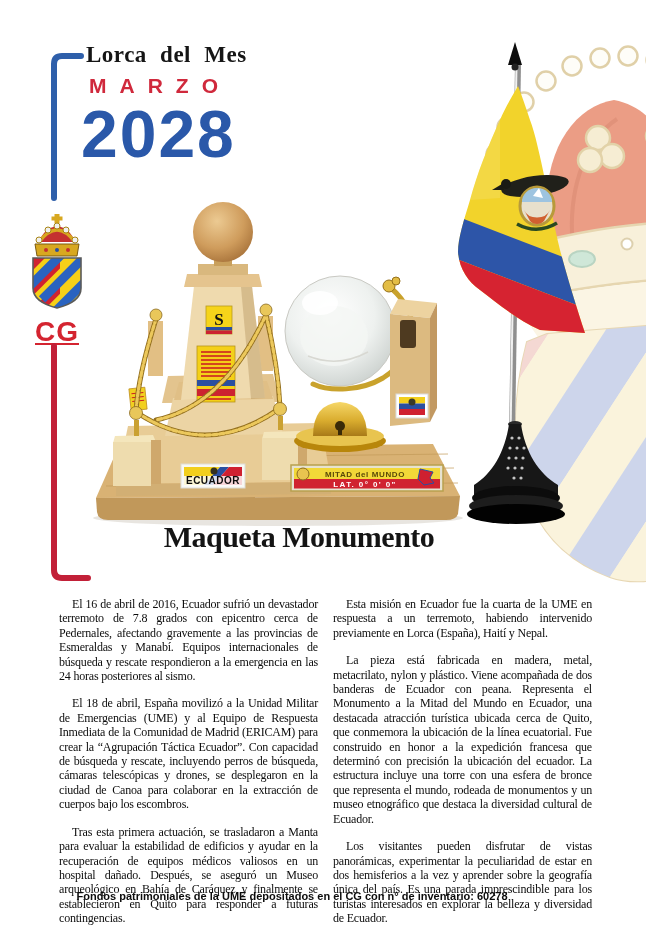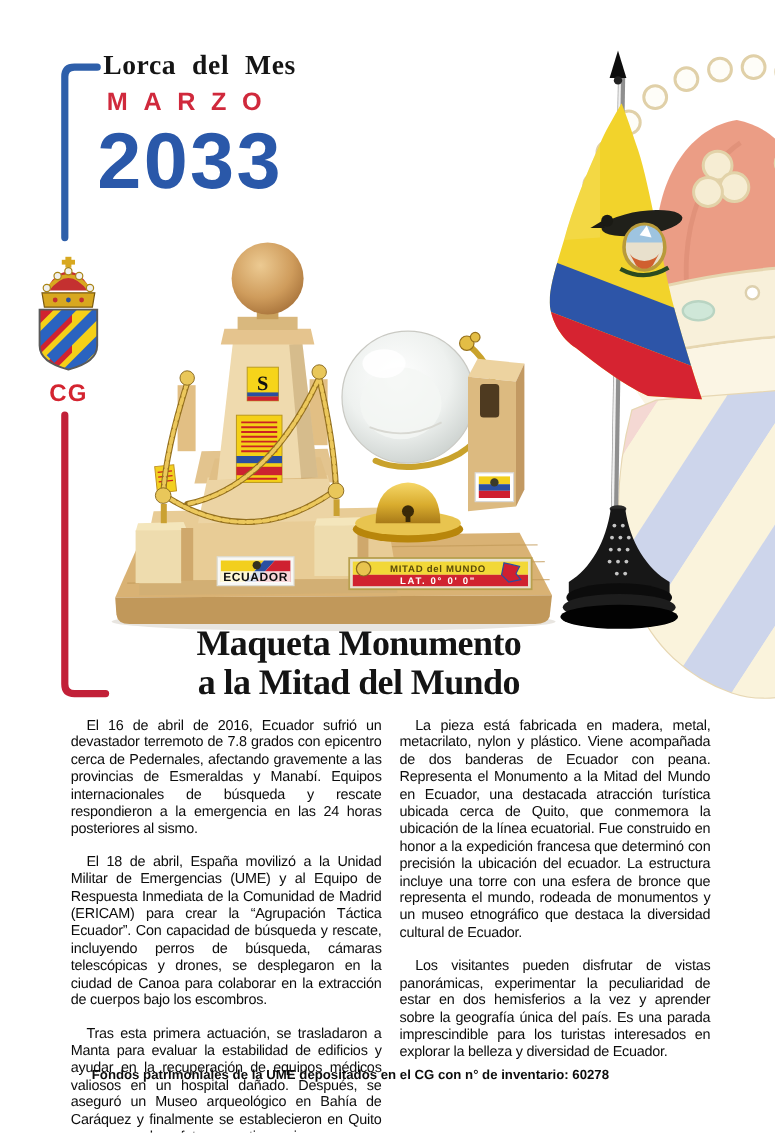--- a/index.html
+++ b/index.html
@@ -8,34 +8,34 @@
   
   .kicker{position:absolute;left:86px;top:42px;font-family:"Liberation Serif",serif;
           font-weight:bold;font-size:23px;color:#151515;word-spacing:7px;letter-spacing:.5px;}
   .month{position:absolute;left:89px;top:74px;font-weight:bold;font-size:21px;
          color:#d0293c;letter-spacing:13px;}
   .year{position:absolute;left:81px;top:96px;font-weight:bold;font-size:66px;
         color:#2a58a9;letter-spacing:2px;}
   .bracket{position:absolute;}
   
   .crest-box{position:absolute;left:18px;top:206px;width:78px;text-align:center;}
-  .crest-label{margin-top:2px;font-weight:bold;font-size:20px;color:#d42430;letter-spacing:1px;}
+  .crest-label{margin-top:2px;font-weight:bold;font-size:28px;color:#d42430;letter-spacing:1px;text-decoration:underline;}
   
   .watermark{position:absolute;left:452px;top:34px;}
   .flag{position:absolute;left:440px;top:38px;}
   .maqueta{position:absolute;left:68px;top:186px;}
   
   .title{position:absolute;left:0;top:521px;width:598px;text-align:center;
          font-family:"Liberation Serif",serif;font-weight:bold;font-size:30px;
          line-height:32px;color:#141414;letter-spacing:-0.5px;margin:0;}
   
   .columns{position:absolute;left:59px;top:597px;width:534px;display:flex;gap:15px;}
   .col{width:259px;font-size:12px;line-height:14.4px;text-align:justify;
        letter-spacing:-0.2px;color:#0c0c0c;}
-  .col p{margin:0 0 13px 0;text-indent:13px;}
+  .col p{margin:0 0 13px 0;text-indent:13px;font-family:Liberation Serif, serif;}
   
   .footer{position:absolute;left:0;top:890px;width:584px;text-align:center;
           font-weight:bold;font-size:11px;color:#0c0c0c;}
 </style>
 </head>
 <body>
 
 <div class="page">
 
   <svg class="watermark" width="220" height="550" viewBox="0 0 220 550">
@@ -315,21 +315,21 @@
       <text x="297" y="291" font-family="Liberation Sans,sans-serif" font-weight="bold" font-size="8" fill="#5a4a08" text-anchor="middle" letter-spacing="0.6">MITAD del MUNDO</text>
       <text x="297" y="301" font-family="Liberation Sans,sans-serif" font-weight="bold" font-size="8" fill="#ffffff" text-anchor="middle" letter-spacing="1.4">LAT. 0° 0' 0"</text>
     </g>
   </svg>
 
   <svg class="bracket" style="left:50px;top:52px;" width="36" height="152" viewBox="0 0 36 152">
     <path d="M 31,4 L 12,4 Q 4,4 4,12 L 4,146" fill="none" stroke="#2e5faa" stroke-width="6" stroke-linecap="round"></path>
   </svg>
   <div class="kicker">Lorca del Mes</div>
   <div class="month">MARZO</div>
-  <div class="year">2033</div>
+  <div class="year">2028</div>
 
   <div class="crest-box">
     <svg width="78" height="104" viewBox="0 0 78 104">
       <defs>
         <clipPath id="cgShield">
             <path d="M 15,52 L 63,52 L 63,82 Q 63,96 39,102 Q 15,96 15,82 Z"></path>
           </clipPath>
       </defs>
 
       <path d="M 21,36 Q 26,22 39,20 Q 52,22 57,36 Z" fill="#c43030"></path>
@@ -368,30 +368,30 @@
     </svg>
     <div class="crest-label">CG</div>
   </div>
 
   <svg class="bracket" style="left:50px;top:342px;" width="44" height="242" viewBox="0 0 44 242">
     <path d="M 4,4 L 4,228 Q 4,236 12,236 L 38,236" fill="none" stroke="#c22038" stroke-width="6" stroke-linecap="round"></path>
   </svg>
 
   <h1 class="title">
     <span>Maqueta Monumento</span><br>
-    <span>a la Mitad del Mundo</span>
   </h1>
 
   <div class="columns">
     <div class="col">
       <p>El 16 de abril de 2016, Ecuador sufrió un devastador terremoto de 7.8 grados con epicentro cerca de Pedernales, afectando gravemente a las provincias de Esmeraldas y Manabí. Equipos internacionales de búsqueda y rescate respondieron a la emergencia en las 24 horas posteriores al sismo.</p>
       <p>El 18 de abril, España movilizó a la Unidad Militar de Emergencias (UME) y al Equipo de Respuesta Inmediata de la Comunidad de Madrid (ERICAM) para crear la “Agrupación Táctica Ecuador”. Con capacidad de búsqueda y rescate, incluyendo perros de búsqueda, cámaras telescópicas y drones, se desplegaron en la ciudad de Canoa para colaborar en la extracción de cuerpos bajo los escombros.</p>
       <p>Tras esta primera actuación, se trasladaron a Manta para evaluar la estabilidad de edificios y ayudar en la recuperación de equipos médicos valiosos en un hospital dañado. Después, se aseguró un Museo arqueológico en Bahía de Caráquez y finalmente se establecieron en Quito para responder a futuras contingencias.</p>
     </div>
     <div class="col">
+      <p>Esta misión en Ecuador fue la cuarta de la UME en respuesta a un terremoto, habiendo intervenido previamente en Lorca (España), Haití y Nepal.</p>
       <p>La pieza está fabricada en madera, metal, metacrilato, nylon y plástico. Viene acompañada de dos banderas de Ecuador con peana. Representa el Monumento a la Mitad del Mundo en Ecuador, una destacada atracción turística ubicada cerca de Quito, que conmemora la ubicación de la línea ecuatorial. Fue construido en honor a la expedición francesa que determinó con precisión la ubicación del ecuador. La estructura incluye una torre con una esfera de bronce que representa el mundo, rodeada de monumentos y un museo etnográfico que destaca la diversidad cultural de Ecuador.</p>
       <p>Los visitantes pueden disfrutar de vistas panorámicas, experimentar la peculiaridad de estar en dos hemisferios a la vez y aprender sobre la geografía única del país. Es una parada imprescindible para los turistas interesados en explorar la belleza y diversidad de Ecuador.</p>
     </div>
   </div>
 
   <div class="footer">Fondos patrimoniales de la UME depositados en el CG con n° de inventario: 60278</div>
 
 </div>
 
 </body></html>

